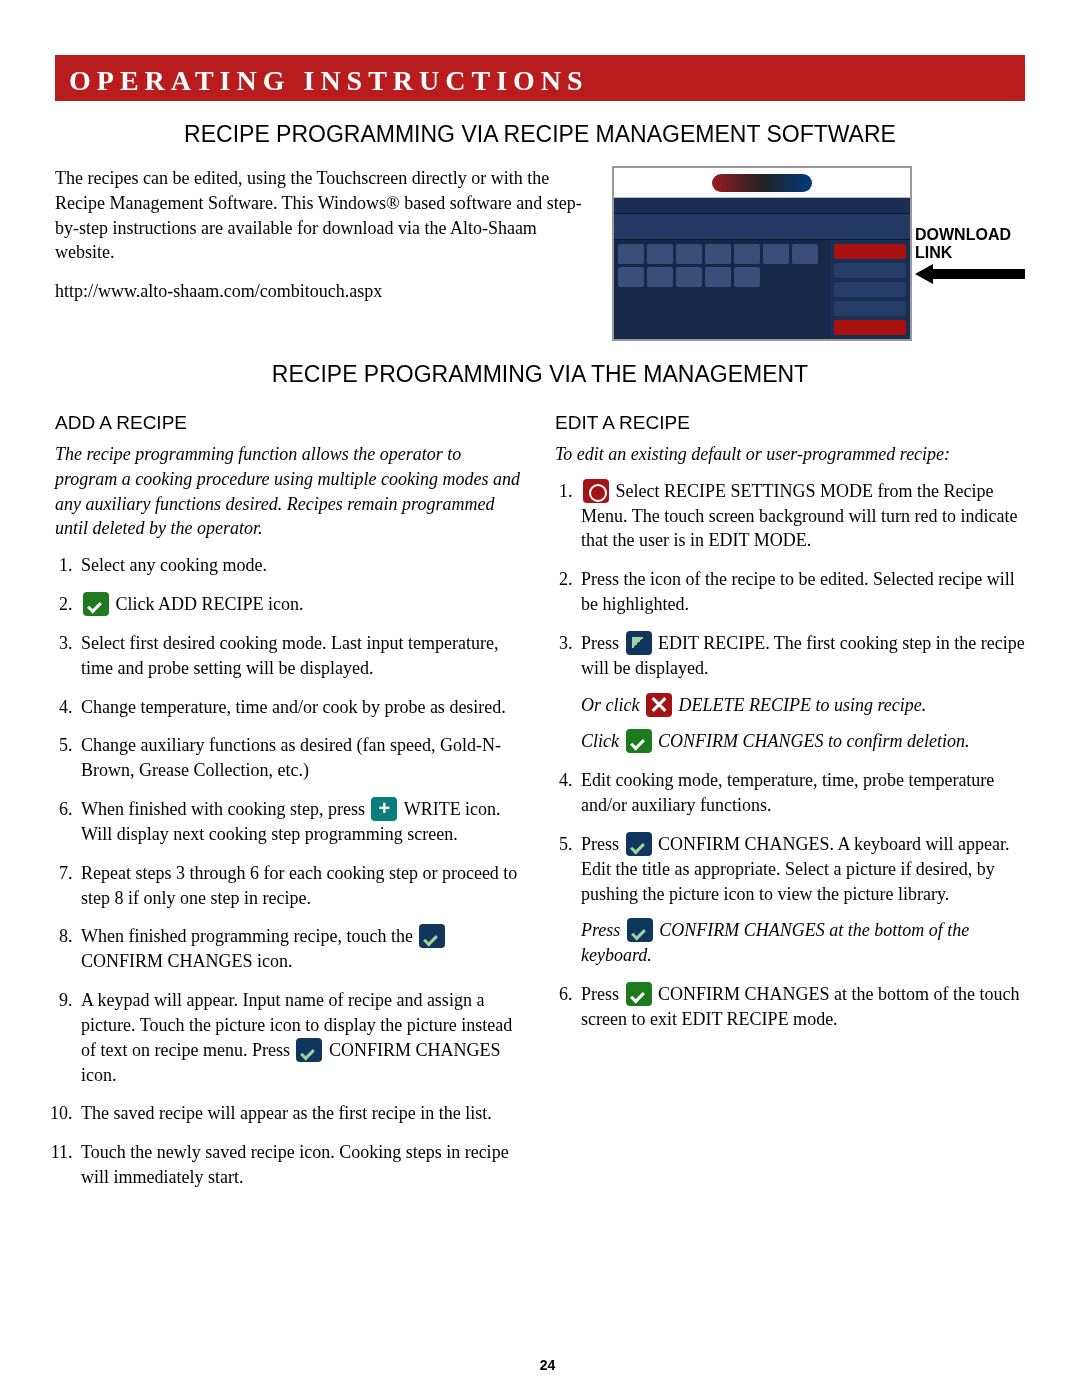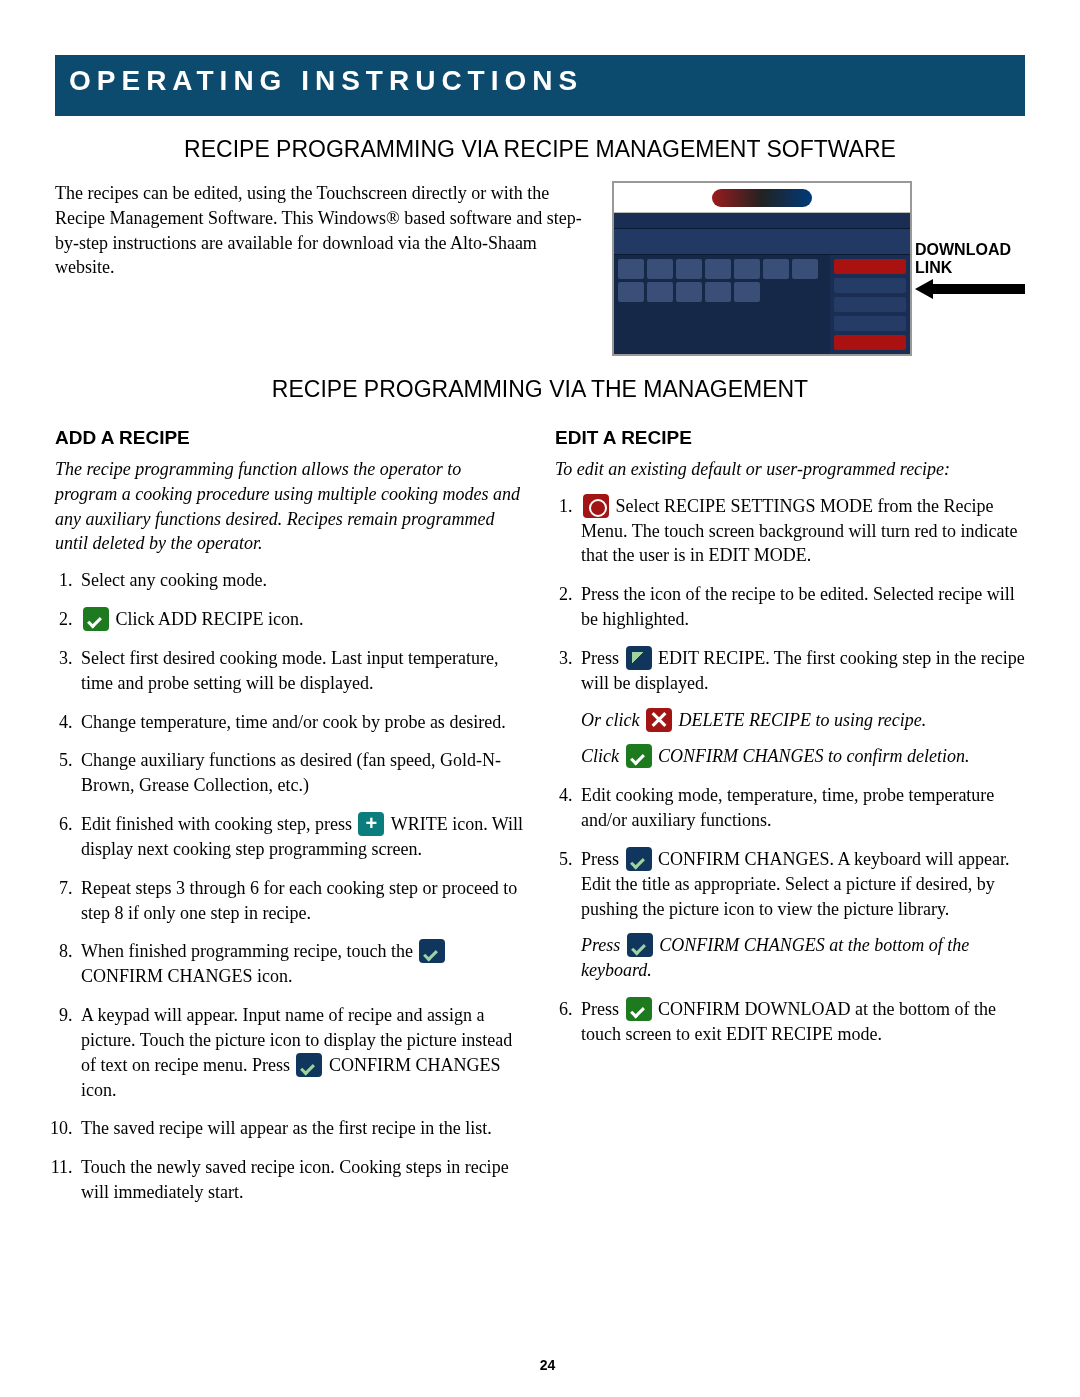--- a/index.html
+++ b/index.html
@@ -8,27 +8,27 @@
     width: 1080px;
     height: 1397px;
     font-family: Georgia, "Times New Roman", serif;
     color: #000;
     position: relative;
   }
   .page {
     padding: 55px 55px 40px 55px;
   }
   .banner {
-    background: #0c4a6e;
+    background: #b91c1c;
     color: #fff;
-    font-family: Liberation Sans, sans-serif;
+    font-family: Liberation Serif, serif;
     font-weight: 800;
     letter-spacing: 6px;
     font-size: 28px;
-    padding: 10px 14px 19px 14px;
+    padding: 10px 14px 4px 14px;
     margin-bottom: 18px;
   }
   .section-title {
     font-family: Arial, Helvetica, sans-serif;
     font-weight: 400;
     font-size: 23px;
     text-align: center;
     margin: 20px 0 18px 0;
   }
   .intro-row {
@@ -115,21 +115,21 @@
   }
 
   .cols {
     display:flex;
     gap: 30px;
     margin-top: 10px;
   }
   .col { flex:1 1 0; }
   .sub-title {
     font-family: Arial, Helvetica, sans-serif;
-    font-weight:700;
+    font-weight:400;
     font-size:19px;
     margin: 6px 0 8px 0;
   }
   .body-text, ol, li, p { font-size:18px; line-height:1.38; }
   ol { list-style: decimal; padding-left: 22px; }
   ol > li { margin-bottom: 14px; padding-left:4px; }
   .inline-icon {
     display:inline-block;
     width:26px; height:24px;
     border-radius:4px;
@@ -189,20 +189,21 @@
 
 <div class="page">
 
   <div class="banner">OPERATING INSTRUCTIONS</div>
 
   <div class="section-title">RECIPE PROGRAMMING VIA RECIPE MANAGEMENT SOFTWARE</div>
 
   <div class="intro-row">
     <div class="intro-text">
       <p>The recipes can be edited, using the Touchscreen directly or with the Recipe Management Software. This Windows® based software and step-by-step instructions are available for download via the Alto-Shaam website.</p>
+      <p>http://www.alto-shaam.com/combitouch.aspx</p>
     </div>
     <div class="screenshot-block">
       <div class="screenshot">
         <div class="top">
             <div class="logo"></div>
           </div>
         <div class="menubar"></div>
         <div class="hero"></div>
         <div class="body">
           <div class="main">
@@ -251,21 +252,21 @@
       <ol class="step-indent">
         <li>Select any cooking mode.</li>
         <li>
           <span class="inline-icon ic-green"></span>
           <span>Click ADD RECIPE icon.</span>
         </li>
         <li>Select first desired cooking mode. Last input temperature, time and probe setting will be displayed.</li>
         <li>Change temperature, time and/or cook by probe as desired.</li>
         <li>Change auxiliary functions as desired (fan speed, Gold-N-Brown, Grease Collection, etc.)</li>
         <li>
-          <span>Edit finished with cooking step, press</span>
+          <span>When finished with cooking step, press</span>
           <span class="inline-icon ic-teal"></span>
           <span>WRITE icon. Will display next cooking step programming screen.</span>
         </li>
         <li>Repeat steps 3 through 6 for each cooking step or proceed to step 8 if only one step in recipe.</li>
         <li>
           <span>When finished programming recipe, touch the</span>
           <span class="inline-icon ic-blue"></span>
           <span>CONFIRM CHANGES icon.</span>
         </li>
         <li>
@@ -309,21 +310,21 @@
           <span>CONFIRM CHANGES. A keyboard will appear. Edit the title as appropriate. Select a picture if desired, by pushing the picture icon to view the picture library.</span>
           <p class="sub-p" style="margin-top:12px">
             <span>Press</span>
             <span class="inline-icon ic-blue"></span>
             <span>CONFIRM CHANGES at the bottom of the keyboard.</span>
           </p>
         </li>
         <li>
           <span>Press</span>
           <span class="inline-icon ic-green"></span>
-          <span>CONFIRM DOWNLOAD at the bottom of the touch screen to exit EDIT RECIPE mode.</span>
+          <span>CONFIRM CHANGES at the bottom of the touch screen to exit EDIT RECIPE mode.</span>
         </li>
       </ol>
     </div>
   </div>
 
 </div>
 
 <div class="page-num">24</div>
 
 </body></html>

